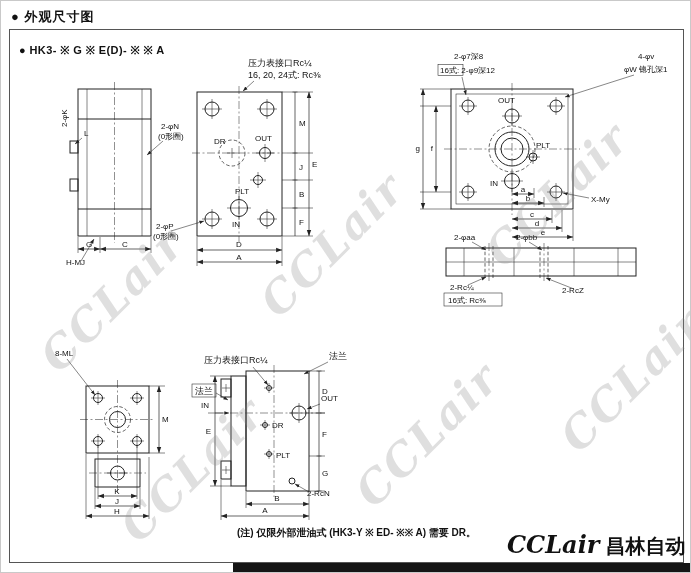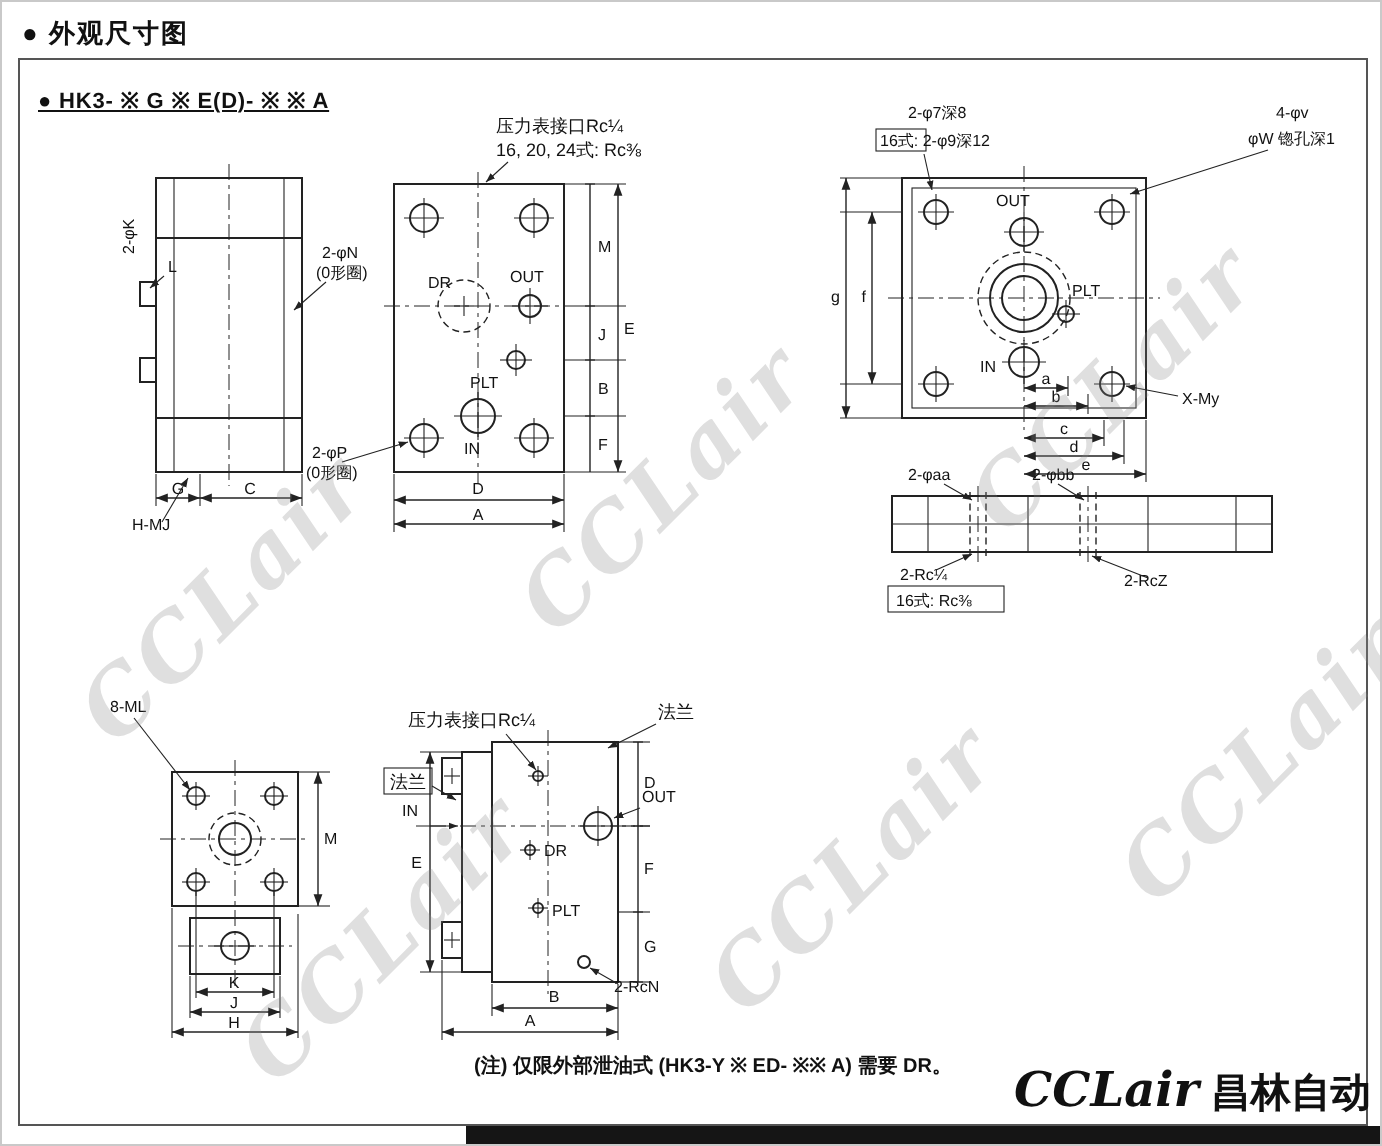--- a/index.html
+++ b/index.html
@@ -4,21 +4,21 @@
 <style>
   * { margin:0; padding:0; box-sizing:border-box; }
   html,body { background:#e9e9e9; }
   .page {
     position:relative; width:691px; height:573px; background:#ffffff;
     font-family:"Liberation Sans", sans-serif; color:#111;
     overflow:hidden; border:1px solid #c9c9c9;
   }
   .page-title { position:absolute; left:10px; top:7px; font-size:13px; font-weight:bold; letter-spacing:1px; z-index:3; }
   .frame { position:absolute; left:8px; top:28px; width:675px; height:534px; border:1px solid #555; z-index:1; }
-  .sec-heading { position:absolute; font-size:11px; font-weight:bold; letter-spacing:.4px; z-index:3;text-decoration:underline; }
+  .sec-heading { position:absolute; font-size:11px; font-weight:bold; letter-spacing:.4px; z-index:3; }
   .watermark {
     position:absolute; width:230px; height:56px; z-index:4; pointer-events:none;
     font-family:"DejaVu Serif", serif; font-style:italic; font-weight:bold;
     font-size:44px; letter-spacing:2px; color:rgba(135,135,135,0.27);
     transform:rotate(-45deg);
   }
   svg { position:absolute; overflow:visible; z-index:2; }
   .ln   { stroke:#222; stroke-width:1;   fill:none; }
   .thin { stroke:#222; stroke-width:.55; fill:none; }
   .dim  { stroke:#222; stroke-width:.7;  fill:none; }

